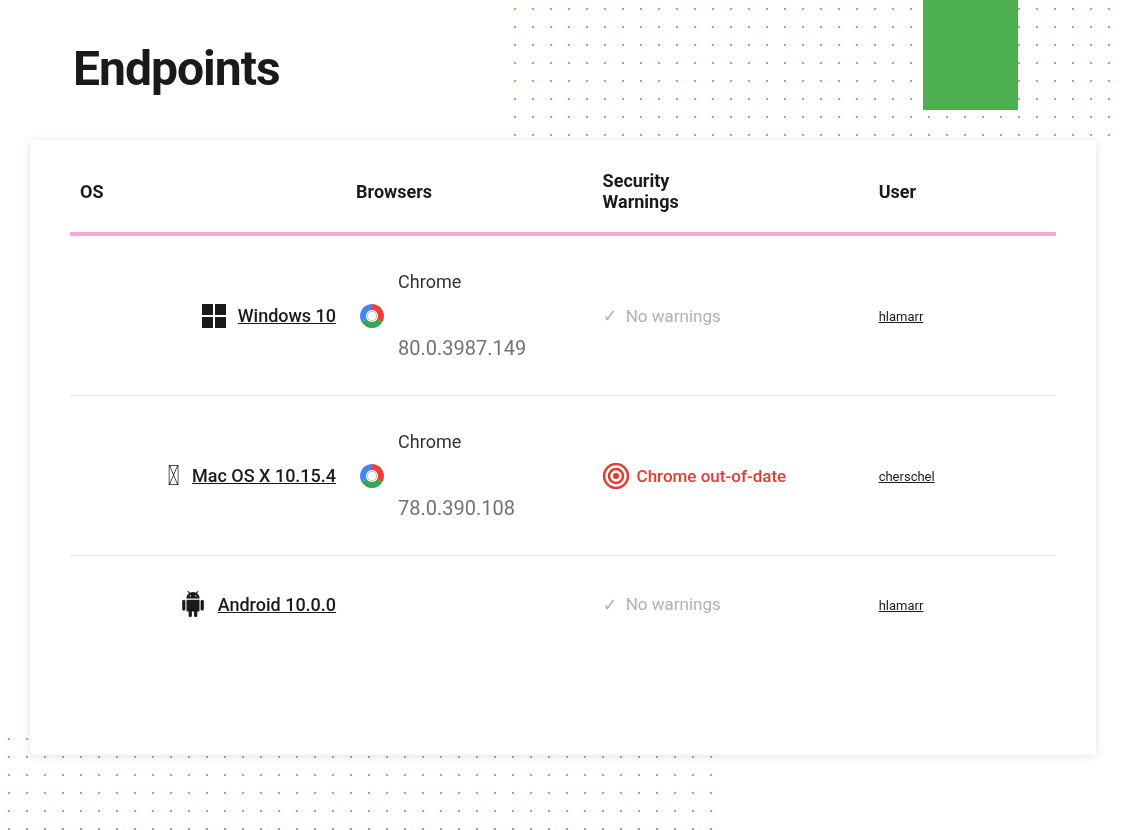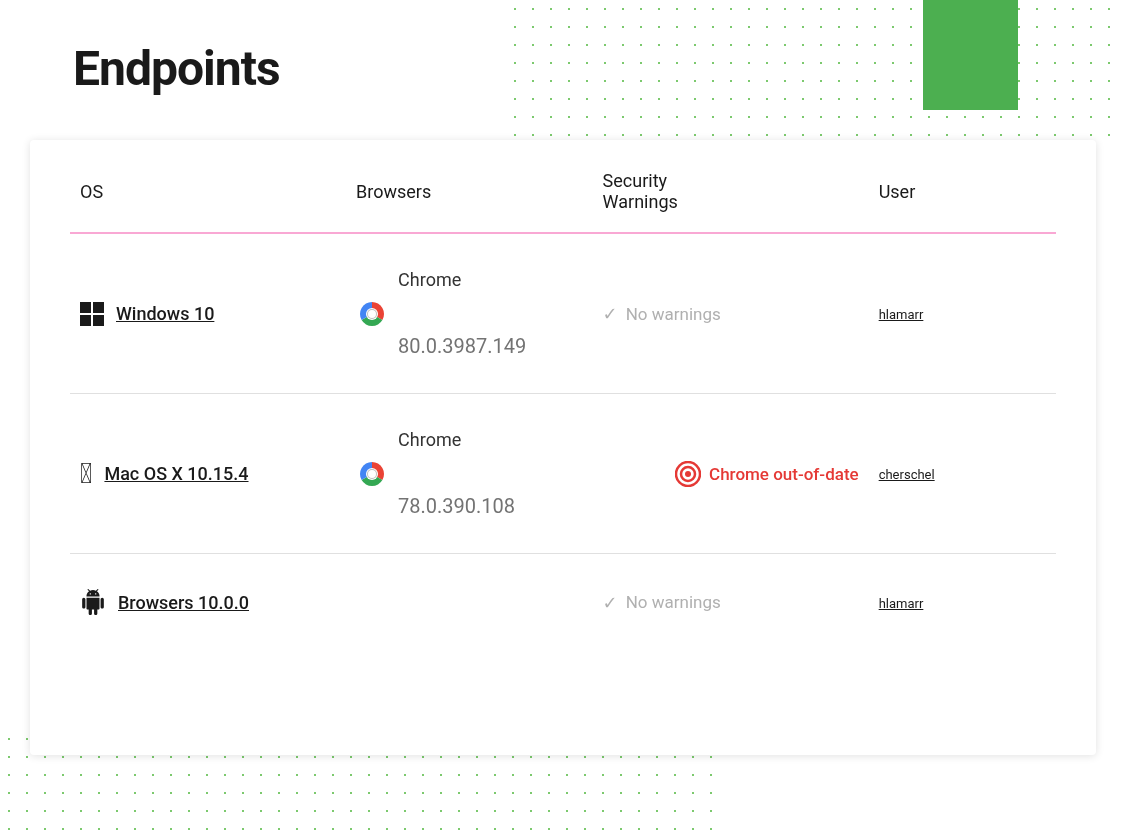--- a/index.html
+++ b/index.html
@@ -77,25 +77,25 @@
     }
 
     
     .endpoints-table {
       width: 100%;
       border-collapse: collapse;
     }
 
     .endpoints-table thead tr th {
       font-size: 18px;
-      font-weight: 400;
+      font-weight: 700;
       color: #1a1a1a;
       text-align: left;
       padding: 30px 10px 20px 10px;
-      border-bottom: 2px solid #f9a8d4;
+      border-bottom: 4px solid #f9a8d4;
     }
 
     .endpoints-table tbody tr {
       border-bottom: 1px solid #e0e0e0;
     }
 
     .endpoints-table tbody tr:last-child {
       border-bottom: none;
     }
 
@@ -104,20 +104,21 @@
       vertical-align: middle;
       font-size: 16px;
       color: #333;
     }
 
     
     .os-cell {
       display: flex;
       align-items: center;
       gap: 12px;
+      justify-content: flex-end;
     }
 
     .os-link {
       color: #1a1a1a;
       text-decoration: underline;
       font-size: 18px;
       font-weight: 500;
       cursor: pointer;
     }
 
@@ -165,21 +166,20 @@
       color: #b0b0b0;
     }
 
     .warning-red {
       display: flex;
       align-items: center;
       gap: 8px;
       color: #e53935;
       font-size: 17px;
       font-weight: 500;
-      justify-content: flex-end;
     }
 
     .warning-circle {
       width: 26px;
       height: 26px;
       flex-shrink: 0;
     }
 
     
     .user-link {
@@ -320,21 +320,21 @@
     </div>
           </td>
           <td class="col-user"><span class="user-link">cherschel</span></td>
         </tr>
         <tr>
           <td class="col-os">
             <div class="os-cell">
     <svg width="26" height="26" viewBox="0 0 24 24" fill="none" xmlns="http://www.w3.org/2000/svg">
     <path d="M6 18c0 .55.45 1 1 1h1v3.5c0 .83.67 1.5 1.5 1.5s1.5-.67 1.5-1.5V19h2v3.5c0 .83.67 1.5 1.5 1.5s1.5-.67 1.5-1.5V19h1c.55 0 1-.45 1-1V8H6v10zm-2.5-10C2.67 8 2 8.67 2 9.5v7c0 .83.67 1.5 1.5 1.5S5 17.33 5 16.5v-7C5 8.67 4.33 8 3.5 8zm17 0c-.83 0-1.5.67-1.5 1.5v7c0 .83.67 1.5 1.5 1.5s1.5-.67 1.5-1.5v-7c0-.83-.67-1.5-1.5-1.5zm-4.97-5.84l1.3-1.3c.2-.2.2-.51 0-.71-.2-.2-.51-.2-.71 0l-1.48 1.48C13.85 1.23 12.95 1 12 1c-.96 0-1.86.23-2.66.63L7.85.15c-.2-.2-.51-.2-.71 0-.2.2-.2.51 0 .71l1.31 1.31C7.01 3.07 6 4.61 6 6.34L6 7h12v-.66c0-1.73-1.01-3.27-2.47-4.18zM10 5H9V4h1v1zm5 0h-1V4h1v1z" fill="#1a1a1a"></path>
   </svg>
-    <span class="os-link">Browsers 10.0.0</span>
+    <span class="os-link">Android 10.0.0</span>
   </div>
           </td>
           <td class="col-browsers"></td>
           <td class="col-security">
             <div class="no-warnings">
       <span class="check-icon">✓</span>
       <span>No warnings</span>
     </div>
           </td>
           <td class="col-user"><span class="user-link">hlamarr</span></td>

